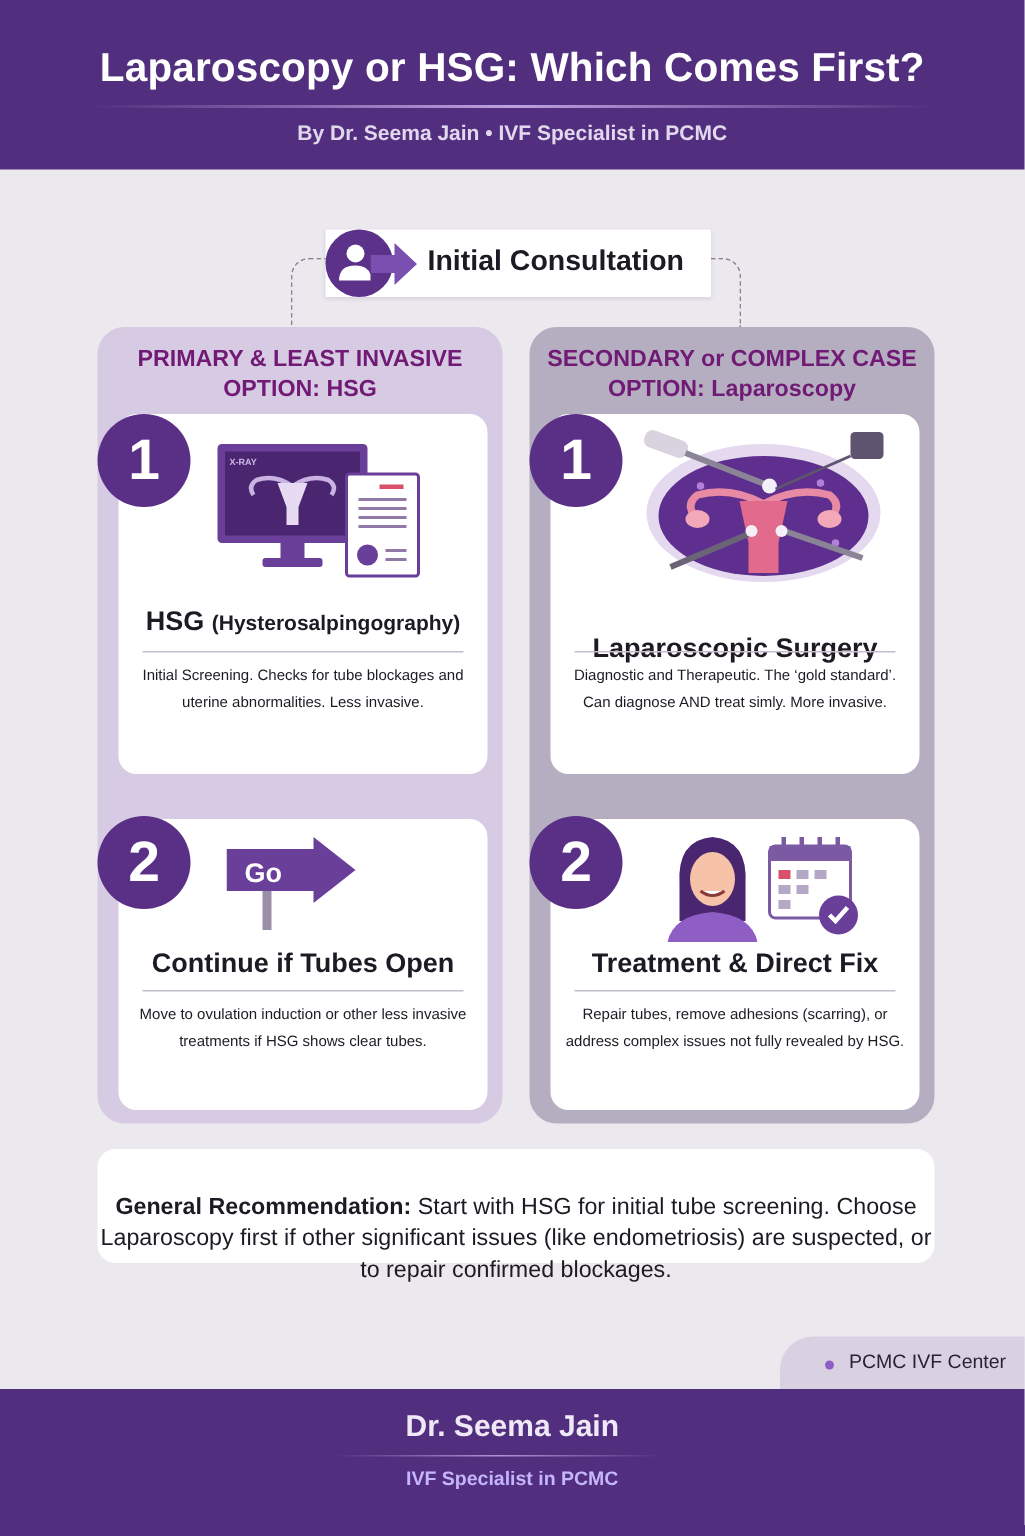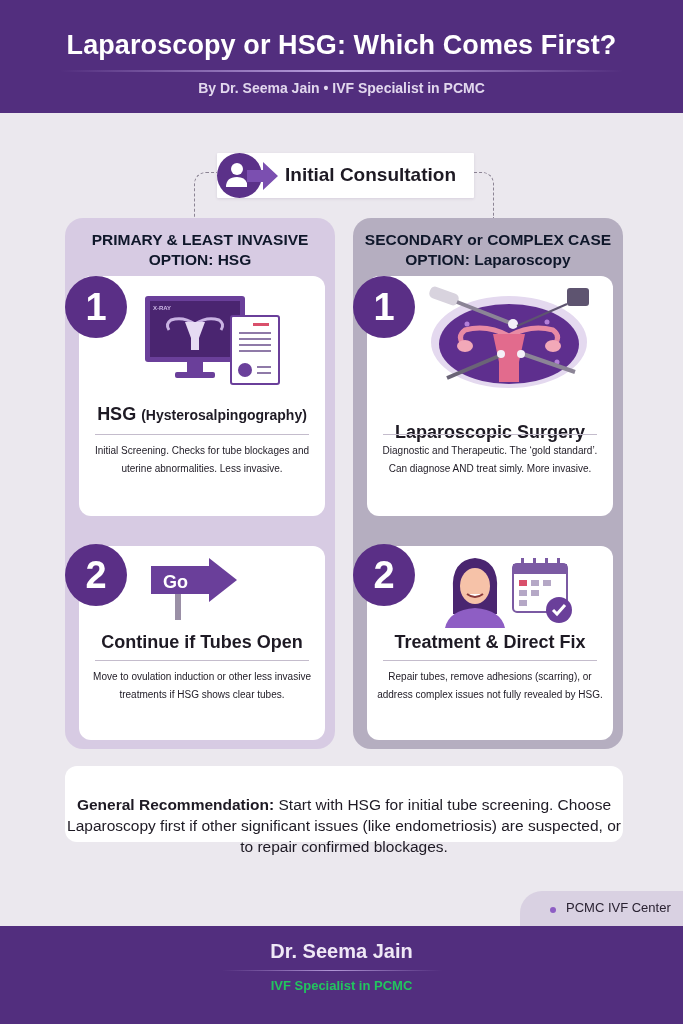--- a/index.html
+++ b/index.html
@@ -13,21 +13,21 @@
   .consult .icon{position:absolute;left:0;top:0;width:45px;height:45px;border-radius:50%;background:#5b3189;}
   .consult .arrow{position:absolute;left:30px;top:8px;width:32px;height:30px;}
   .consult .label{position:absolute;left:68px;top:11px;font-size:19px;font-weight:bold;color:#1e1a24;}
   .dash{position:absolute;border:1.5px dashed #8c8494;}
   .dash.l{left:194px;top:172px;width:26px;height:48px;border-right:none;border-bottom:none;border-top-left-radius:12px;}
   .dash.r{left:474px;top:172px;width:20px;height:46px;border-left:none;border-bottom:none;border-top-right-radius:12px;}
 
   .col{position:absolute;top:218px;width:270px;height:531px;border-radius:18px;}
   .col.left{left:65px;background:#d7cbe3;}
   .col.right{left:353px;background:#b5aec0;}
-  .col .title{position:absolute;top:12px;left:0;width:100%;text-align:center;font-size:15.5px;font-weight:bold;line-height:20px;color:#0f172a;}
+  .col .title{position:absolute;top:12px;left:0;width:100%;text-align:center;font-size:15.5px;font-weight:bold;line-height:20px;color:#701a75;}
   .card{position:absolute;left:14px;width:246px;background:#fff;border-radius:12px;}
   .card.top{top:58px;height:240px;}
   .card.bot{top:328px;height:194px;padding-left:31px;}
   .num{position:absolute;width:62px;height:62px;border-radius:50%;background:#5a2f86;color:#fff;font-size:38px;font-weight:bold;text-align:center;line-height:62px;}
   .col.left .num.n1{left:0;top:58px;}
   .col.right .num.n1{left:0;top:58px;}
   .num.n2{left:0;top:326px;}
   .card .ctitle{position:absolute;left:0;width:100%;text-align:center;font-size:18px;font-weight:bold;color:#1e1a24;}
   .card .ctitle small{font-size:14px;}
   .card .hr{position:absolute;left:16px;width:214px;height:1px;background:#c4bccc;}
@@ -36,21 +36,21 @@
   .rec{position:absolute;left:65px;top:766px;width:558px;height:76px;background:#fff;border-radius:12px;text-align:center;font-size:15.5px;line-height:21px;padding-top:28px;color:#1e1a24;}
   .rec b{font-weight:bold;}
 
   .brand{position:absolute;left:520px;top:891px;width:163px;height:35px;background:#d9d1e2;border-top-left-radius:22px;}
   .brand .logo{position:absolute;left:22px;top:8px;width:20px;height:20px;}
   .brand .name{position:absolute;left:46px;top:9px;font-size:13px;color:#2a2232;}
 
   .footer{position:absolute;left:0;top:926px;width:683px;height:98px;background:#522e7e;text-align:center;}
   .footer .name{position:absolute;top:14px;left:0;width:100%;font-size:20px;font-weight:bold;color:#efe8f6;}
   .footer .rule{position:absolute;top:44px;left:222px;width:220px;height:1px;background:linear-gradient(90deg,rgba(180,150,220,0),rgba(200,175,235,0.8),rgba(180,150,220,0));}
-  .footer .role{position:absolute;top:52px;left:0;width:100%;font-size:13px;font-weight:bold;color:#22c55e;}
+  .footer .role{position:absolute;top:52px;left:0;width:100%;font-size:13px;font-weight:bold;color:#c4b5fd;}
 </style>
 </head>
 <body>
 
 <div class="header">
   <h1>Laparoscopy or HSG: Which Comes First?</h1>
   <div class="rule"></div>
   <div class="byline">By Dr. Seema Jain • IVF Specialist in PCMC</div>
 </div>
 

